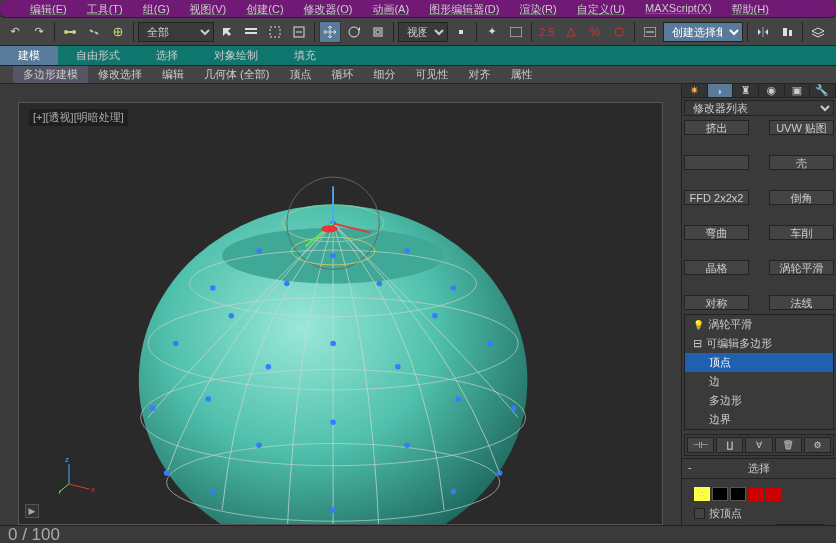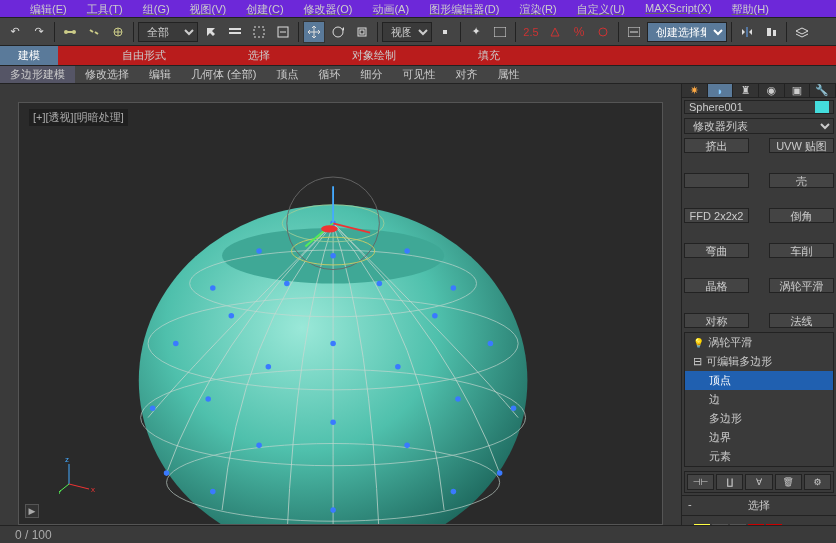--- a/index.html
+++ b/index.html
@@ -1,31 +1,31 @@
 <!DOCTYPE html>
 <html><head>
 <meta charset="utf-8">
 <style>
 * { margin: 0; padding: 0; box-sizing: border-box; user-select: none; }
 body { width: 836px; height: 543px; background: #3a3a3a; font-family: "Microsoft YaHei", Arial, sans-serif; font-size: 11px; color: #ccc; overflow: hidden; }
 
-.menubar { background: #6d28d9; display: flex; padding: 2px 20px; height: 18px; border-bottom: 1px solid #222; }
+.menubar { background: #701a75; display: flex; padding: 2px 20px; height: 18px; border-bottom: 1px solid #222; border-radius: 6px; }
 .menubar span { padding: 0 10px; cursor: pointer; font-size: 11px; text-decoration: underline; text-decoration-color: #666; }
 
 .toolbar { background: #444; height: 28px; display: flex; align-items: center; padding: 0 4px; border-bottom: 1px solid #222; gap: 2px; }
 .tb-btn { width: 22px; height: 22px; display: inline-flex; align-items: center; justify-content: center; color: #ddd; cursor: pointer; border: 1px solid transparent; }
 .tb-btn.active { background: #5a7a9a; border-color: #333; }
 .tb-sep { width: 1px; height: 20px; background: #222; margin: 0 2px; }
 .tb-select { background: #3a3a3a; color: #ccc; border: 1px solid #222; height: 20px; font-size: 11px; padding: 0 4px; }
 
-.ribbon { background: #b91c1c; height: 20px; display: flex; align-items: flex-start; border-bottom: 1px solid #222; gap: 46px; }
+.ribbon { background: #0f766e; height: 20px; display: flex; align-items: flex-start; border-bottom: 1px solid #222; }
 .ribbon-tab { padding: 2px 18px; font-size: 11px; cursor: pointer; }
 .ribbon-tab.active { background: #5a7a9a; color: #fff; }
 
-.subribbon { background: #444; height: 18px; display: flex; align-items: center; border-bottom: 1px solid #222; }
+.subribbon { background: #444; height: 18px; display: flex; align-items: center; border-bottom: 1px solid #222; padding-left: 13px; }
 .subribbon span { padding: 1px 10px; font-size: 11px; cursor: pointer; }
 .subribbon span:first-child { background: #556; }
 
 .main { display: flex; height: 459px; }
 .viewport { flex: 1; background: #2a2a2a; position: relative; border: 1px solid #555; margin: 18px; }
 .vp-label { position: absolute; top: 6px; left: 10px; color: #aaa; font-size: 11px; background: rgba(0,0,0,0.25); padding: 1px 4px; }
 .vp-canvas { width: 100%; height: 100%; }
 .axis { position: absolute; bottom: 30px; left: 40px; }
 .vp-expand { position: absolute; bottom: 6px; left: 6px; color: #aaa; background: #333; border: 1px solid #555; width: 14px; height: 14px; font-size: 9px; display:flex; align-items:center; justify-content:center;}
 
@@ -58,21 +58,21 @@
 .color-chip.blk { background: #000; border:1px solid #555;}
 .color-chip.red { background: #c00; }
 .color-chip.dot { font-size: 8px; color: #aaa; }
 .chk-row { display: flex; align-items: center; gap: 4px; padding: 1px 8px; font-size: 11px; }
 .chk { width: 11px; height: 11px; border: 1px solid #222; background: #444; }
 .spinner { display:inline-flex; border:1px solid #222; height:14px; margin-left:auto;}
 .spinner input{ width:36px; background:#3a3a3a; border:none; color:#ccc; font-size:10px; padding:0 2px;}
 .spin-arr{ width:10px; display:flex; flex-direction:column; background:#444;}
 .spin-arr div{flex:1; font-size:6px; text-align:center; line-height:6px;}
 
-.statusbar { position: absolute; bottom: 0; left: 0; right: 0; height: 18px; background: #3a3a3a; border-top: 1px solid #222; display: flex; align-items: center; padding: 0 15px; font-size: 12px; color: #aaa; }
+.statusbar { position: absolute; bottom: 0; left: 0; right: 0; height: 18px; background: #3a3a3a; border-top: 1px solid #222; display: flex; align-items: center; padding: 0 8px; font-size: 17px; color: #aaa; }
 </style>
 </head>
 <body>
 
 <div class="menubar">
   <span>编辑(E)</span>
   <span>工具(T)</span>
   <span>组(G)</span>
   <span>视图(V)</span>
   <span>创建(C)</span>
@@ -101,21 +101,21 @@
         <path d="M3 5 L6 7 M8 7 L11 9" stroke="#cc8" stroke-width="2"></path>
       </svg>
     </div>
   <div class="tb-btn">
       <svg width="14" height="14">
         <circle cx="7" cy="7" r="4" fill="none" stroke="#cc8"></circle>
         <path d="M7 3 L7 11 M3 7 L11 7" stroke="#cc8"></path>
       </svg>
     </div>
   <div class="tb-sep"></div>
-  <select class="tb-select" style="width:60px"><option>全部</option></select>
+  <select class="tb-select" style="width:76px"><option>全部</option></select>
   <div class="tb-btn">
       <svg width="12" height="12">
         <path d="M2 2 L2 10 L5 7 L8 10 L10 8 L7 5 L10 2 Z" fill="#ddd"></path>
       </svg>
     </div>
   <div class="tb-btn">
       <svg width="14" height="10">
         <rect x="1" y="1" width="12" height="2" fill="#ddd"></rect>
         <rect x="1" y="5" width="12" height="2" fill="#ddd"></rect>
       </svg>
@@ -327,24 +327,20 @@
       <div class="cmd-tab">
           <span>◉</span>
         </div>
       <div class="cmd-tab">
           <span>▣</span>
         </div>
       <div class="cmd-tab">
           <span>🔧</span>
         </div>
     </div>
-    <div class="obj-name">
-      <span>Sphere001</span>
-      <span class="swatch"></span>
-    </div>
     <select class="mod-list"><option>修改器列表</option></select>
 
     <div class="btn-grid">
       <div class="btn-small">挤出</div>
       <div class="btn-small">UVW 贴图</div>
       <div class="btn-small"></div>
       <div class="btn-small">壳</div>
       <div class="btn-small">FFD 2x2x2</div>
       <div class="btn-small">倒角</div>
       <div class="btn-small">弯曲</div>
@@ -361,38 +357,41 @@
           <span>涡轮平滑</span>
         </div>
       <div class="stack-row l1">
           <span>⊟</span>
           <span>可编辑多边形</span>
         </div>
       <div class="stack-row l2 sel">顶点</div>
       <div class="stack-row l2">边</div>
       <div class="stack-row l2">多边形</div>
       <div class="stack-row l2">边界</div>
-      <div class="stack-row l2">元素</div>
     </div>
     <div class="stack-btns">
       <div>⊣⊢</div>
       <div>∐</div>
       <div>∀</div>
       <div>🗑</div>
       <div>⚙</div>
     </div>
 
     <div class="rollout-head">选择</div>
     <div class="rollout-body">
       <div class="color-row">
         <span class="color-chip dot" style="background:#ff4;display:flex;align-items:center;justify-content:center">∴</span>
         <span class="color-chip blk"></span>
         <span class="color-chip blk"></span>
         <span class="color-chip red"></span>
         <span class="color-chip red"></span>
+      </div>
+      <div class="chk-row">
+        <span class="chk"></span>
+        <span>按顶点</span>
       </div>
       <div class="chk-row">
         <span class="chk"></span>
         <span>按角度:</span>
         <span class="spinner">
           <input value="45.0" style="">
           <span class="spin-arr">
               <div>▲</div>
               <div>▼</div>
             </span>

